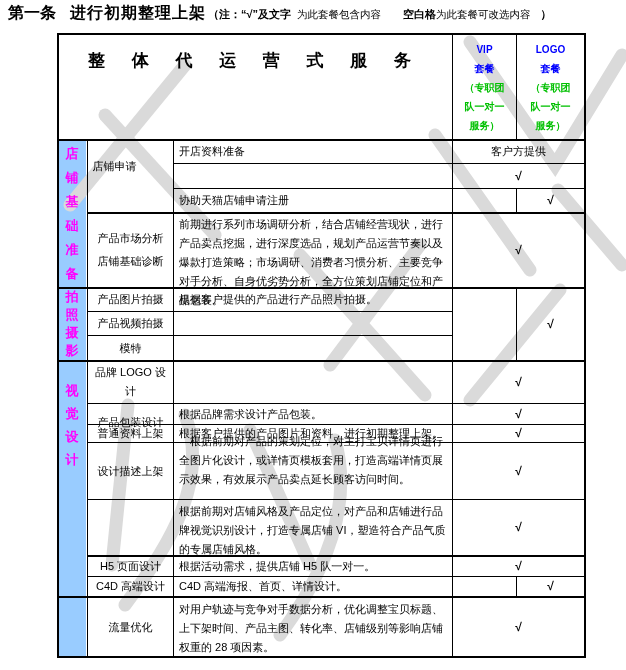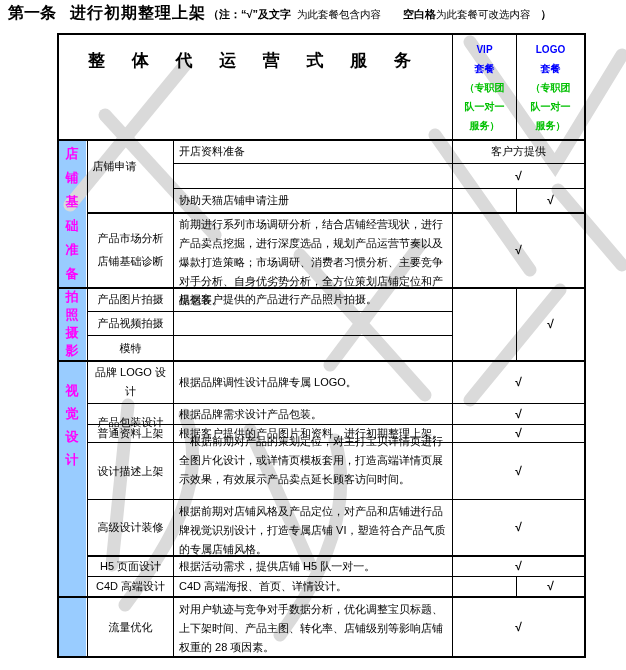--- a/index.html
+++ b/index.html
@@ -123,30 +123,28 @@
     <span>产品市场分析</span>
     <span>店铺基础诊断</span>
   </div>
   <div class="cell svc" style="left:88px;top:288px;width:85px;height:23px">产品图片拍摄</div>
   <div class="cell svc" style="left:88px;top:312px;width:85px;height:23px">产品视频拍摄</div>
   <div class="cell svc" style="left:88px;top:336px;width:85px;height:24px">模特</div>
   <div class="cell svc" style="left:88px;top:361px;width:85px;height:42px">品牌 LOGO 设计</div>
   <div class="cell svc" style="left:88px;top:412px;width:85px;height:20px">产品包装设计</div>
   <div class="cell svc" style="left:88px;top:425px;width:85px;height:17px">普通资料上架</div>
   <div class="cell svc" style="left:88px;top:443px;width:85px;height:56px">设计描述上架</div>
-  <div class="cell svc" style="left:88px;top:500px;width:85px;height:55px">高级设计装修</div>
   <div class="cell svc" style="left:88px;top:557px;width:85px;height:19px">H5 页面设计</div>
   <div class="cell svc" style="left:88px;top:577px;width:85px;height:19px">C4D 高端设计</div>
   <div class="cell svc" style="left:88px;top:598px;width:85px;height:58px">流量优化</div>
 
   <div class="cell left" style="left:174px;top:140px;width:278px;height:23px">开店资料准备</div>
   <div class="cell left" style="left:174px;top:189px;width:278px;height:23px">协助天猫店铺申请注册</div>
   <div class="cell left top" style="left:174px;top:213px;width:278px;height:74px;padding-top:2px">前期进行系列市场调研分析，结合店铺经营现状，进行产品卖点挖掘，进行深度选品，规划产品运营节奏以及爆款打造策略；市场调研、消费者习惯分析、主要竞争对手分析、自身优劣势分析，全方位策划店铺定位和产品包装。</div>
   <div class="cell left" style="left:174px;top:288px;width:278px;height:23px">根据客户提供的产品进行产品照片拍摄。</div>
-  <div class="cell left" style="left:174px;top:361px;width:278px;height:42px">根据品牌调性设计品牌专属 LOGO。</div>
   <div class="cell left" style="left:174px;top:404px;width:278px;height:20px">根据品牌需求设计产品包装。</div>
   <div class="cell left" style="left:174px;top:425px;width:278px;height:17px">根据客户提供的产品图片和资料，进行初期整理上架。</div>
   <div class="cell left top" style="left:174px;top:430px;width:278px;height:56px;padding-top:2px;text-indent:11px">根据前期对产品的策划定位，对主打宝贝详情页进行全图片化设计，或详情页模板套用，打造高端详情页展示效果，有效展示产品卖点延长顾客访问时间。</div>
   <div class="cell left top" style="left:174px;top:500px;width:278px;height:55px;padding-top:2px">根据前期对店铺风格及产品定位，对产品和店铺进行品牌视觉识别设计，打造专属店铺 VI，塑造符合产品气质的专属店铺风格。</div>
   <div class="cell left" style="left:174px;top:557px;width:278px;height:19px">根据活动需求，提供店铺 H5 队一对一。</div>
   <div class="cell left" style="left:174px;top:577px;width:278px;height:19px">C4D 高端海报、首页、详情设计。</div>
   <div class="cell left top" style="left:174px;top:598px;width:278px;height:58px;padding-top:2px">对用户轨迹与竞争对手数据分析，优化调整宝贝标题、上下架时间、产品主图、转化率、店铺级别等影响店铺权重的 28 项因素。</div>
 
   <div class="cell" style="left:453px;top:140px;width:131px;height:23px">客户方提供</div>
   <div class="cell mark" style="left:453px;top:164px;width:131px;height:24px">√</div>

